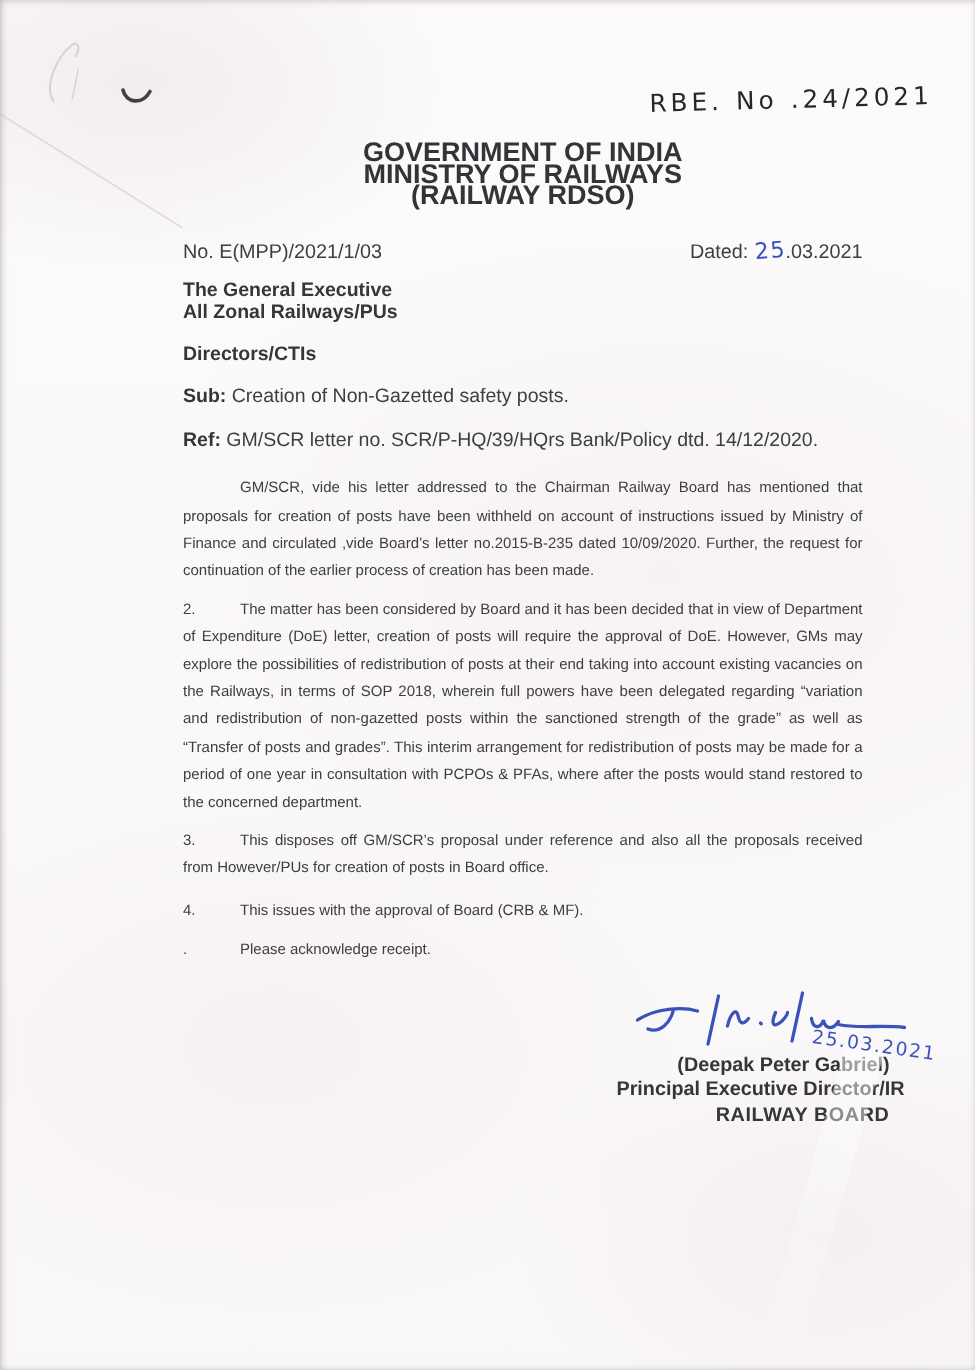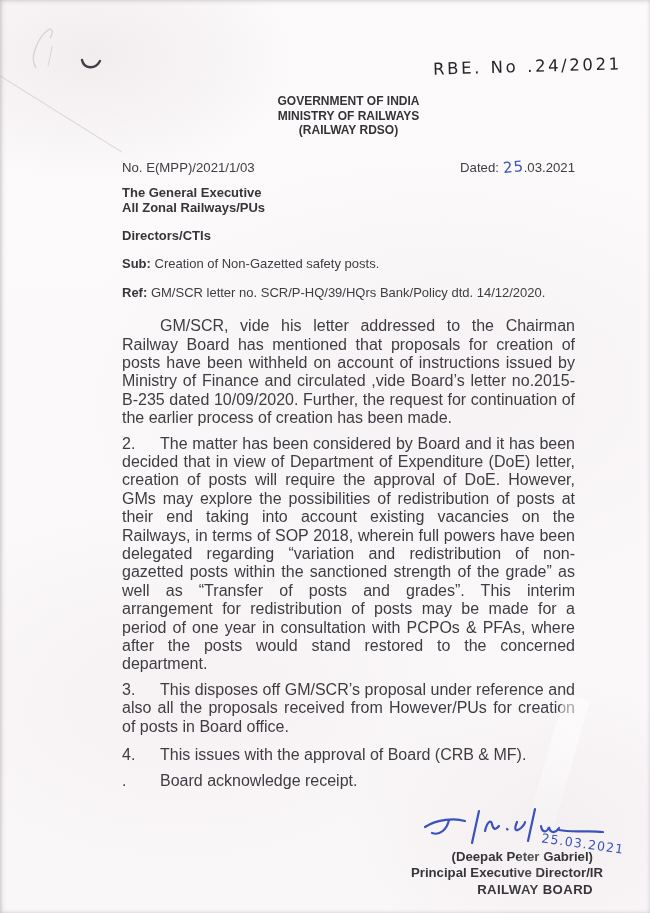--- a/index.html
+++ b/index.html
@@ -38,37 +38,37 @@
     transform:rotate(16deg);pointer-events:none;
   }
   
   .rbe{
     position:absolute;top:57px;right:28px;
     font-size:16.5px;font-weight:500;letter-spacing:2.6px;word-spacing:1px;
     color:#26262c;transform:rotate(-1.6deg);
     font-family:"DejaVu Sans", sans-serif;
   }
   
-  .letterhead{text-align:center;font-weight:bold;font-size:12px;line-height:14.7px;color:#333338;}
+  .letterhead{text-align:center;font-weight:bold;font-size:18px;line-height:14.7px;color:#333338;}
   
   .meta-row{display:flex;justify-content:space-between;align-items:baseline;margin-top:20px;font-size:13.2px;}
   .hand-blue{
     color:#3a53bb;font-size:15px;font-family:"DejaVu Sans", sans-serif;
     display:inline-block;transform:rotate(-5deg);letter-spacing:1px;font-weight:500;
   }
   .addr{font-weight:bold;font-size:13px;line-height:15px;color:#35353a;}
   .addr1{margin-top:9px;}
   .addr2{margin-top:13px;}
   .subref{font-size:13px;}
   .sub{margin-top:13px;}
   .ref{margin-top:14px;}
   .lbl{font-weight:bold;color:#35353a;}
   
   .para{
-    font-size:16px;line-height:18.4px;text-align:justify;
+    font-size:10px;line-height:18.4px;text-align:justify;
     margin:0;
   }
   .p1{margin-top:17px;text-indent:38px;}
   .pn{margin-top:7px;}
   .pnum{display:inline-block;width:38px;text-indent:0;}
   .p4{margin-top:10px;}
   .ack{margin-top:8px;text-align:left;}
   
   .sig-block{
     margin-top:16px;margin-right:-28px;width:300px;margin-left:auto;
@@ -140,21 +140,21 @@
     <p class="para pn">
       <span class="pnum">2.</span><span>The matter has been considered by Board and it has been decided that in view of Department of Expenditure (DoE) letter, creation of posts will require the approval of DoE. However, GMs may explore the possibilities of redistribution of posts at their end taking into account existing vacancies on the Railways, in terms of SOP 2018, wherein full powers have been delegated regarding “variation and redistribution of non-gazetted posts within the sanctioned strength of the grade” as well as “Transfer of posts and grades”. This interim arrangement for redistribution of posts may be made for a period of one year in consultation with PCPOs &amp; PFAs, where after the posts would stand restored to the concerned department.</span>
     </p>
     <p class="para pn">
       <span class="pnum">3.</span><span>This disposes off GM/SCR’s proposal under reference and also all the proposals received from However/PUs for creation of posts in Board office.</span>
     </p>
     <p class="para pn p4">
       <span class="pnum">4.</span><span>This issues with the approval of Board (CRB &amp; MF).</span>
     </p>
     <p class="para pn ack">
-      <span class="pnum">.</span><span>Board acknowledge receipt.</span>
+      <span class="pnum">.</span><span>Please acknowledge receipt.</span>
     </p>
 
     <div class="sig-block">
       <div class="scribble-wrap">
         <svg width="200" height="42" viewBox="0 0 200 42">
           <g fill="none" stroke="#3a53bb" stroke-width="2.2" stroke-linecap="round">
             <path d="M8,20 C20,12 38,11 48,14"></path>
             <path d="M32,13 C30,22 23,29 15,26"></path>
             <path d="M62,4 L55,36"></path>
             <path d="M68,24 C70,15 74,12 75,17 C76,22 78,24 82,19"></path>

